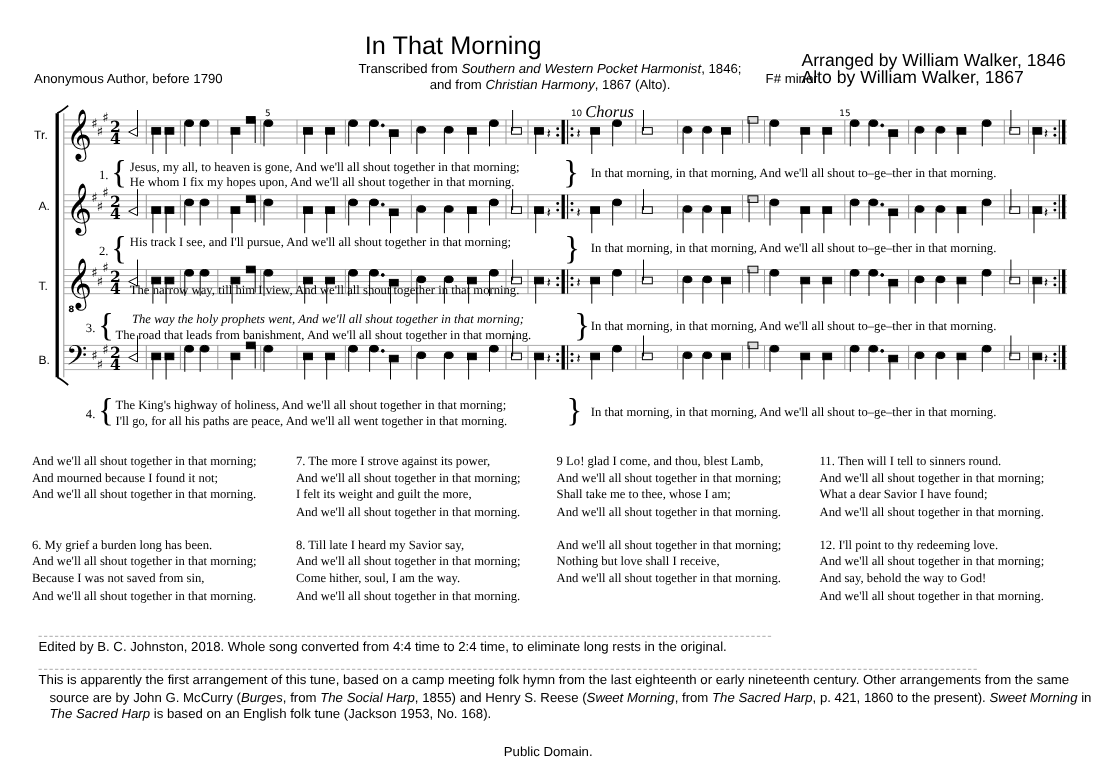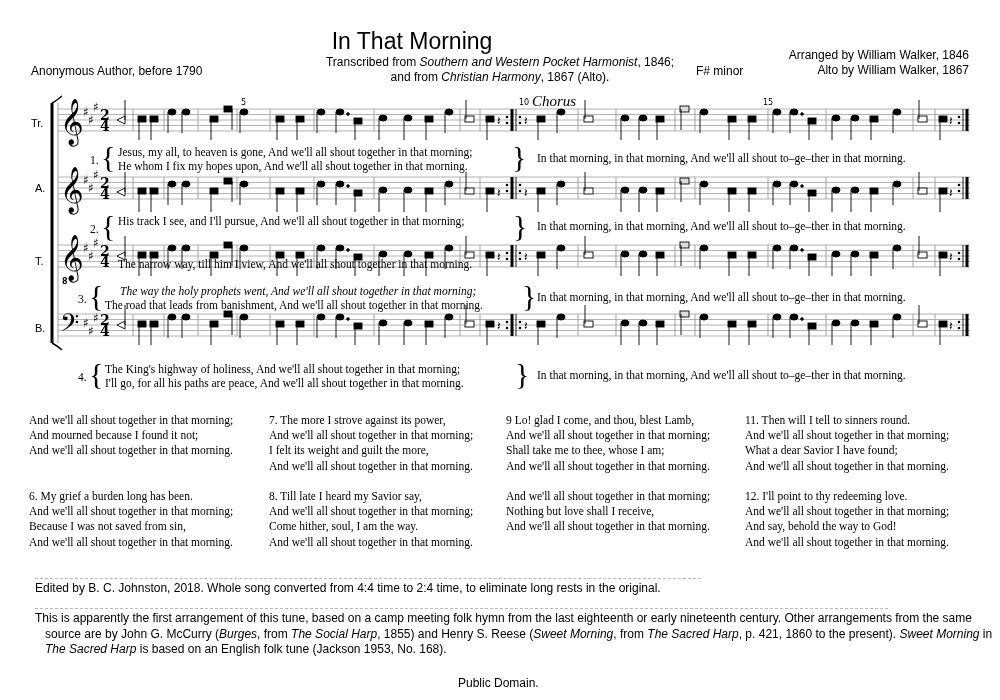--- a/index.html
+++ b/index.html
@@ -4,21 +4,21 @@
 <style>
   html, body { margin: 0; padding: 0; background: #ffffff; }
   body { width: 1000px; height: 700px; position: relative; overflow: hidden; color: #000; }
   .sans { font-family: "Liberation Sans", sans-serif; }
   .serif { font-family: "Liberation Serif", serif; }
   .abs { position: absolute; white-space: nowrap; }
   .title { left: 0; width: 824px; top: 28px; text-align: center; font-size: 23px; }
   .composer { left: 31px; top: 64px; font-size: 12px; }
   .source { left: 300px; width: 400px; top: 55px; text-align: center; font-size: 12px; line-height: 15px; }
   .key { left: 696px; top: 64px; font-size: 12px; }
-  .arranger { right: 31px; top: 48px; text-align: right; font-size: 12px; line-height: 15px; }
+  .arranger { right: 31px; top: 48px; font-size: 16px; line-height: 15px; }
   .part-label { font-size: 11px; }
   .lyric { font-size: 11.5px; line-height: 15px; }
   .verse-num { font-size: 11.5px; }
   .brace { font-size: 30px; line-height: 30px; font-weight: 100; }
   .stanza { font-size: 11.5px; line-height: 15.2px; }
   .note-text { font-size: 12px; line-height: 15.5px; }
   .rule { height: 0; border-top: 1px dashed #bbb; }
   svg text { user-select: none; }
 </style>
 </head>
@@ -285,21 +285,21 @@
 <div class="abs serif" style="left:78px;top:284px;">
   <span class="verse-num abs" style="left:0;top:9px;">3.</span>
   <span class="brace abs" style="left:11px;top:-3px;">{</span>
   <div class="lyric abs" style="left:42px;top:0;font-style:italic;">The way the holy prophets went, And we'll all shout  together in that morning;</div>
   <div class="lyric abs" style="left:27px;top:14px;">The road that leads from banishment, And we'll all shout together in that  morning.</div>
 </div>
 <div class="abs serif" style="left:78px;top:362px;">
   <span class="verse-num abs" style="left:0;top:9px;">4.</span>
   <span class="brace abs" style="left:11px;top:-3px;">{</span>
   <div class="lyric abs" style="left:27px;top:0;">The King's highway of holiness,    And we'll all shout  together in that morning;</div>
-  <div class="lyric abs" style="left:27px;top:14px;">I'll go, for all his paths are peace,   And we'll all shout together in that  morning.</div>
+  <div class="lyric abs" style="left:27px;top:14px;">I'll go, for all his paths are peace,   And we'll all went together in that  morning.</div>
 </div>
 
 <span class="abs serif brace" style="left:512px;top:142px;">}</span>
 <div class="abs serif lyric" style="left:537px;top:151px;">In  that  morning, in that morning, And we'll all shout to–ge–ther  in  that  morning.</div>
 <span class="abs serif brace" style="left:513px;top:211px;">}</span>
 <div class="abs serif lyric" style="left:537px;top:219px;">In  that  morning, in that morning, And we'll all shout to–ge–ther  in  that  morning.</div>
 <span class="abs serif brace" style="left:522px;top:281px;">}</span>
 <div class="abs serif lyric" style="left:537px;top:290px;">In  that  morning, in that morning, And we'll all shout to–ge–ther  in  that  morning.</div>
 <span class="abs serif brace" style="left:515px;top:359px;">}</span>
 <div class="abs serif lyric" style="left:537px;top:368px;">In  that  morning, in that morning, And we'll all shout to–ge–ther  in  that  morning.</div>

